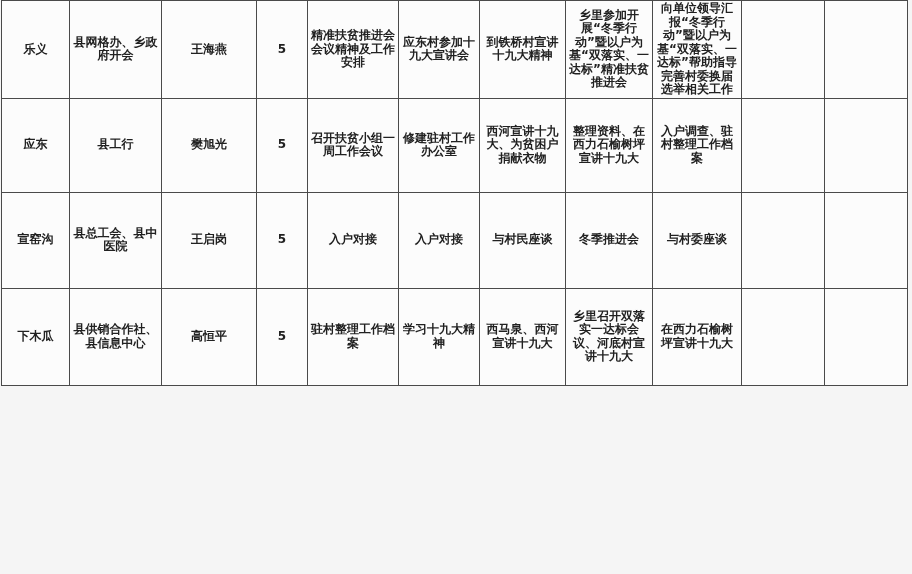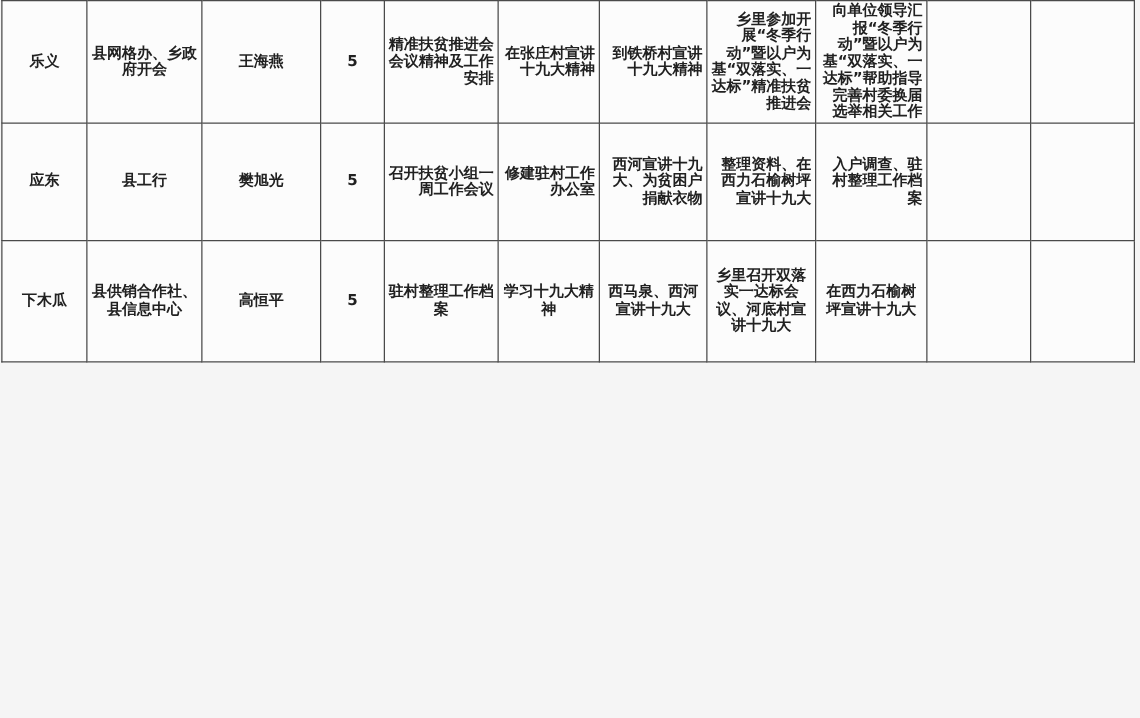--- a/index.html
+++ b/index.html
@@ -27,21 +27,21 @@
     vertical-align: middle;
     text-align: center;
     padding: 1px 3px;
     font-size: 12px;
     line-height: 13.5px;
     font-weight: bold;
     color: #212121;
     overflow: hidden;
     word-break: break-all;
   }
-  table.grid td.left { text-align: right; }
+  table.grid td.left { text-align: center; }
   
   tr[data-row="0"] { height: 96px; }
   tr[data-row="1"] { height: 94px; }
   tr[data-row="2"] { height: 96px; }
   tr[data-row="3"] { height: 95px; }
   tr[data-row="4"] { height: 96px; }
   tr[data-row="5"] { height: 97px; }
 </style>
 </head>
 <body>
@@ -61,37 +61,50 @@
       <col style="width:83px">
         <col style="width:83px">
     </colgroup>
     <tbody>
         <tr data-row="0">
           <td>乐义</td>
           <td>县网格办、乡政府开会</td>
           <td>王海燕</td>
           <td>5</td>
           <td class="left">精准扶贫推进会会议精神及工作安排</td>
-          <td class="left">在张庄村宣讲十九大精神</td>
+          <td class="left">应东村参加十九大宣讲会</td>
           <td class="left">到铁桥村宣讲十九大精神</td>
           <td class="left">乡里参加开展“冬季行动”暨以户为基“双落实、一达标”精准扶贫推进会</td>
           <td class="left">向单位领导汇报“冬季行动”暨以户为基“双落实、一达标”帮助指导完善村委换届选举相关工作</td>
           <td></td>
           <td></td>
         </tr>
         <tr data-row="1">
           <td>应东</td>
           <td>县工行</td>
           <td>樊旭光</td>
           <td>5</td>
           <td class="left">召开扶贫小组一周工作会议</td>
           <td class="left">修建驻村工作办公室</td>
           <td class="left">西河宣讲十九大、为贫困户捐献衣物</td>
           <td class="left">整理资料、在西力石榆树坪宣讲十九大</td>
           <td class="left">入户调查、驻村整理工作档案</td>
+          <td></td>
+          <td></td>
+        </tr>
+        <tr data-row="4">
+          <td>宣窑沟</td>
+          <td>县总工会、县中医院</td>
+          <td>王启岗</td>
+          <td>5</td>
+          <td>入户对接</td>
+          <td>入户对接</td>
+          <td>与村民座谈</td>
+          <td>冬季推进会</td>
+          <td>与村委座谈</td>
           <td></td>
           <td></td>
         </tr>
         <tr data-row="5">
           <td>下木瓜</td>
           <td>县供销合作社、县信息中心</td>
           <td>高恒平</td>
           <td>5</td>
           <td>驻村整理工作档案</td>
           <td>学习十九大精神</td>

